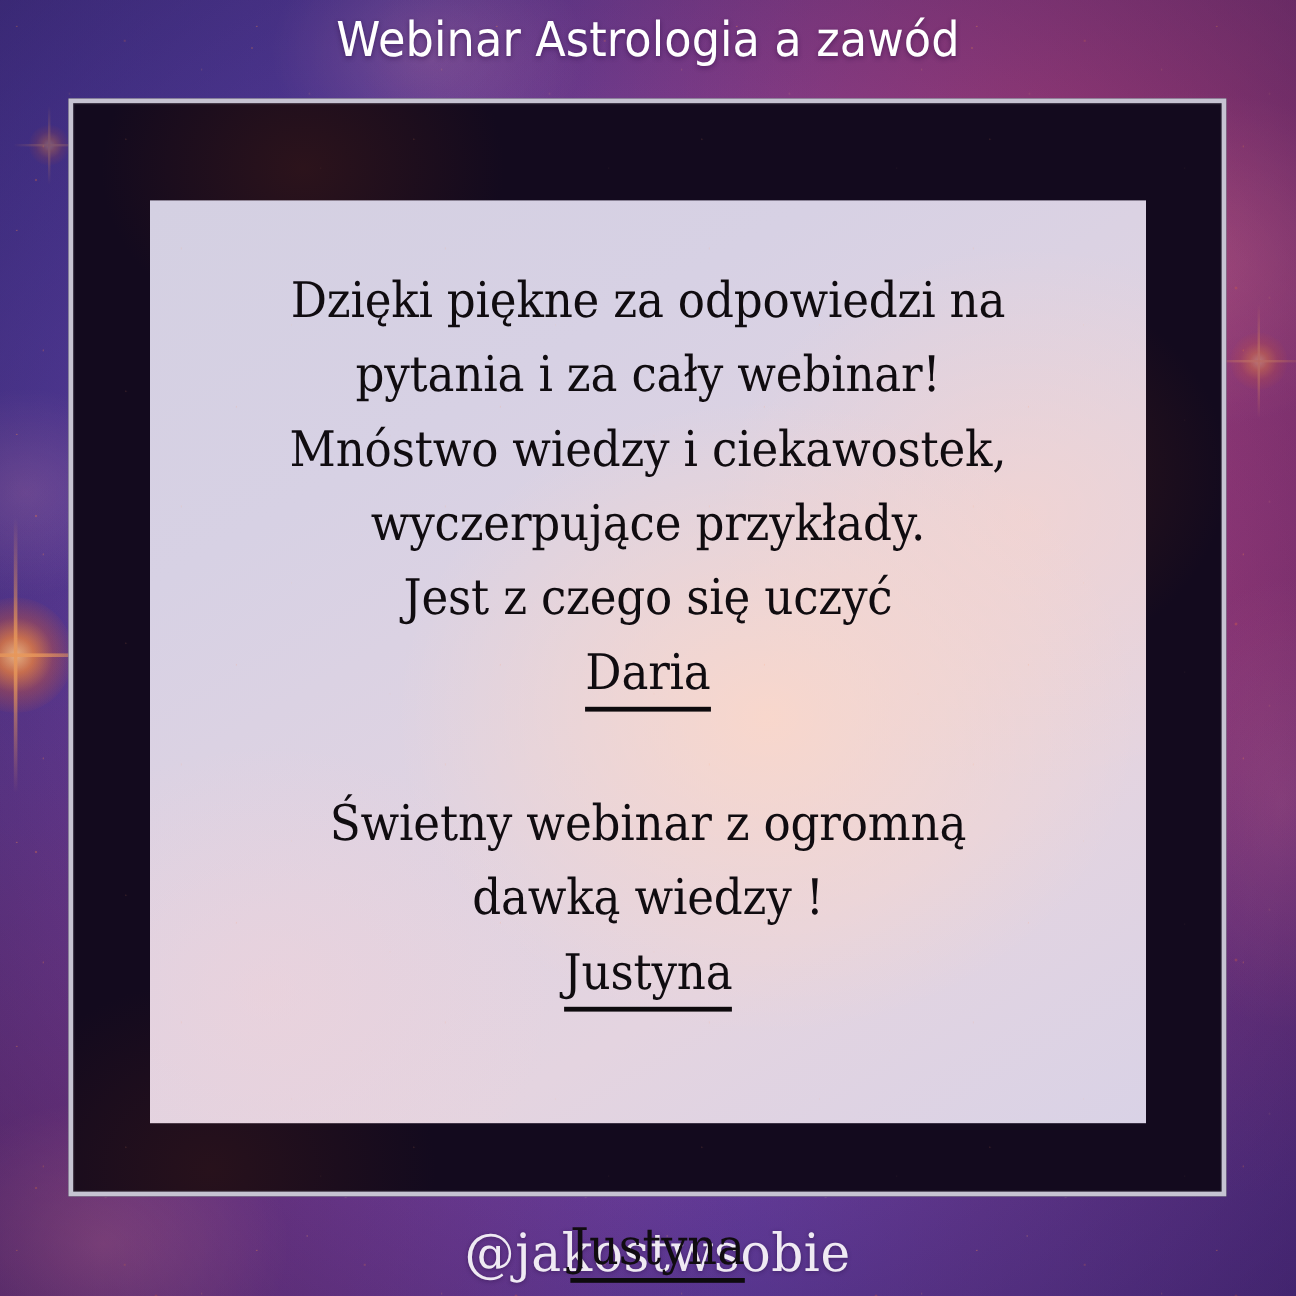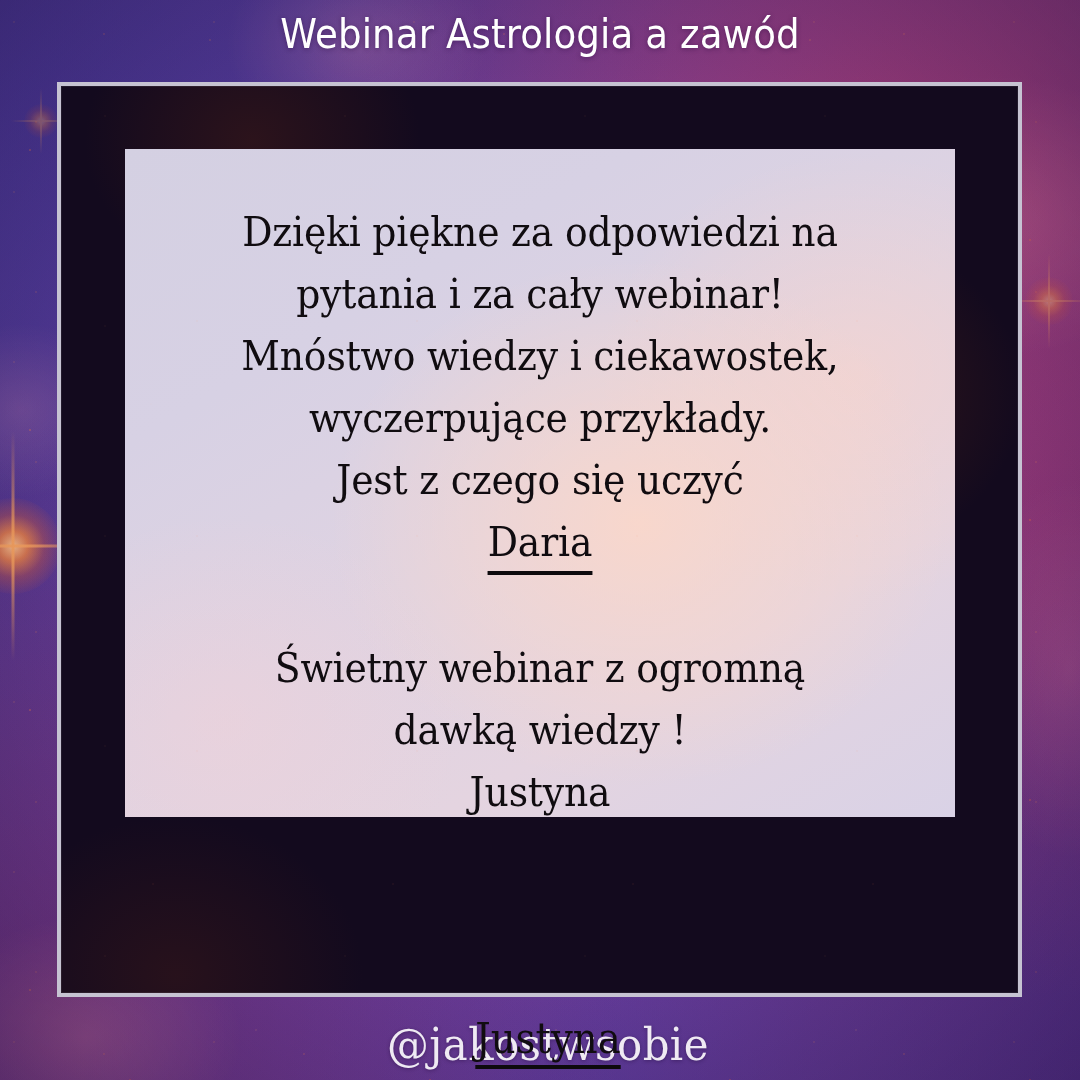--- a/index.html
+++ b/index.html
@@ -145,22 +145,22 @@
       radial-gradient(1.5px 1.5px at 92px 168px, rgba(255,120,74,.40), transparent 62%),
       radial-gradient(1.0px 1.0px at 206px 54px, rgba(255,180,130,.34), transparent 62%);
     background-size:240px 210px;
     opacity:.55;
     pointer-events:none;
   }
 
   
   .card{
     position:absolute;
-    left:125px; top:149px;
-    width:830px; height:668px;
+    left:125px; top:167px;
+    width:830px; height:769px;
     background:
       radial-gradient(ellipse 470px 400px at 62% 56%, rgba(255,216,198,.78) 0%, rgba(255,216,198,0) 66%),
       radial-gradient(ellipse 380px 330px at 88% 34%, rgba(255,212,198,.50) 0%, rgba(255,212,198,0) 68%),
       radial-gradient(ellipse 340px 300px at 12% 86%, rgba(244,208,214,.42) 0%, rgba(244,208,214,0) 70%),
       linear-gradient(150deg, #d4d0e2 0%, #d7d1e4 26%, #dfd3e2 52%, #e4d4e0 74%, #d9d2e6 100%);
     overflow:hidden;
   }
 
   .card-dust{
     position:absolute; inset:0;

